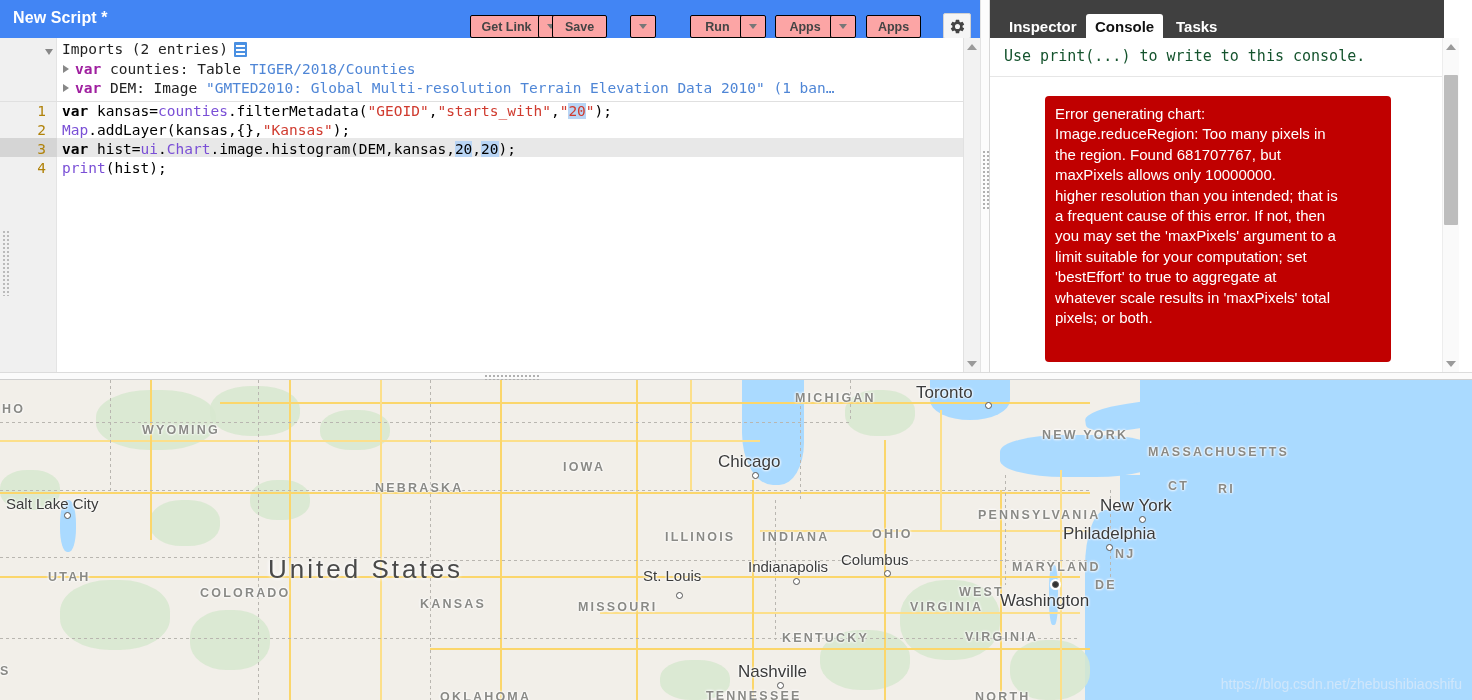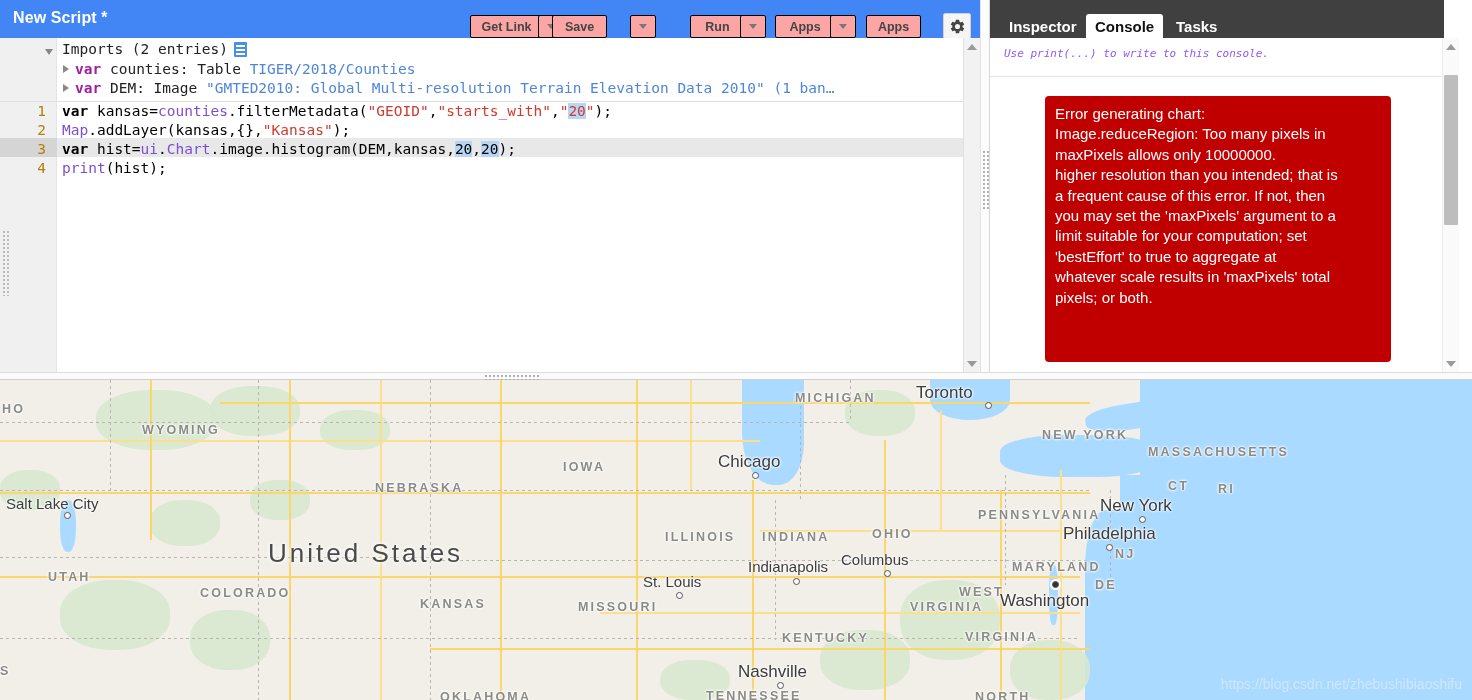--- a/index.html
+++ b/index.html
@@ -106,21 +106,21 @@
   .tabbar{position:absolute;left:0;top:0;width:454px;height:38px;background:#404040;}
   .tab{
     position:absolute;top:14px;height:24px;padding:0 9px;
     font-size:15px;font-weight:bold;border-radius:3px 3px 0 0;
     display:flex;align-items:center;cursor:pointer;white-space:nowrap;
   }
   .tab.inactive{color:#fff;}
   .tab.active{background:#fff;color:#111;}
   .console-body{position:absolute;left:0;top:38px;width:482px;height:334px;background:#fff;overflow:hidden;}
   .console-hint{
-    position:absolute;left:14px;top:9px;font-size:11px;color:#8b5cf6;white-space:nowrap;font-style:italic;
+    position:absolute;left:14px;top:9px;font-size:15px;color:#14532d;white-space:nowrap;
   }
   .hint-rule{position:absolute;left:0;top:38px;width:452px;height:1px;background:#e6e6e6;}
   .errbox{
     position:absolute;left:55px;top:58px;width:346px;
     background:#c00000;border-radius:4px;color:#fff;
     padding:8px 10px 0 10px;box-sizing:border-box;
     font-size:15px;line-height:20.4px;
     height:266px;overflow:hidden;
   }
   .errbox p{margin:0;}
@@ -149,21 +149,21 @@
   .road{position:absolute;background:#fbd66b;}
   .road-d{position:absolute;background:#fcdf8a;}
   .bdr{position:absolute;background:repeating-linear-gradient(90deg,#b9b6b0 0 3px,transparent 3px 6px);height:1px;}
   .bdrv{position:absolute;background:repeating-linear-gradient(180deg,#b9b6b0 0 3px,transparent 3px 6px);width:1px;}
 
   .mlabel{position:absolute;white-space:nowrap;color:#8a8a86;font-size:12.5px;letter-spacing:2.2px;font-weight:bold;text-shadow:0 0 3px #fff,0 0 3px #fff,0 0 2px #fff;}
   .clabel{position:absolute;white-space:nowrap;color:#3b3b3b;font-size:15px;text-shadow:0 0 3px #fff,0 0 3px #fff,0 0 2px #fff;}
   .clabel.big{font-size:17px;}
   .cdot{position:absolute;width:7px;height:7px;border:1.5px solid #555;border-radius:50%;background:#fff;box-sizing:border-box;}
   .cdot.cap{background:#333;box-shadow:0 0 0 2px #fff;}
-  .us-label{position:absolute;color:#4a4a4a;font-size:26px;letter-spacing:3px;white-space:nowrap;text-shadow:0 0 4px #fff,0 0 4px #fff;}
+  .us-label{position:absolute;color:#4a4a4a;font-size:26px;letter-spacing:3px;white-space:nowrap;text-shadow:0 0 4px #fff,0 0 4px #fff;margin-top:16px;}
   .wm{position:absolute;right:10px;bottom:8px;font-size:14px;color:#cfe6fb;white-space:nowrap;}
 </style>
 </head>
 <body>
 
 <div class="app">
 
   <div class="top-region">
 
     <div class="editor-pane">
@@ -257,20 +257,21 @@
         <div class="tab inactive" style="left:10px;">Inspector</div>
         <div class="tab active" style="left:96px;">Console</div>
         <div class="tab inactive" style="left:177px;">Tasks</div>
       </div>
       <div class="console-body">
         <div class="console-hint mono">Use print(...) to write to this console.</div>
         <div class="hint-rule"></div>
         <div class="errbox" id="errbox" style="background: rgb(192, 0, 0);">
             <p>Error generating chart:</p>
             <p>Image.reduceRegion: Too many pixels in</p>
+            <p>the region. Found 681707767, but</p>
             <p>maxPixels allows only 10000000.</p>
             <p>higher resolution than you intended; that is</p>
             <p>a frequent cause of this error. If not, then</p>
             <p>you may set the 'maxPixels' argument to a</p>
             <p>limit suitable for your computation; set</p>
             <p>'bestEffort' to true to aggregate at</p>
             <p>whatever scale results in 'maxPixels' total</p>
             <p>pixels; or both.</p>
           </div>
       </div>
@@ -384,21 +385,21 @@
         <div class="mlabel" style="left: 48px; top: 190px;">UTAH</div>
         <div class="mlabel" style="left: 578px; top: 220px;">MISSOURI</div>
         <div class="mlabel" style="left: 420px; top: 217px;">KANSAS</div>
         <div class="mlabel" style="left: 0px; top: 284px;">S</div>
         <div class="clabel" style="left: 6px; top: 115px;">Salt Lake City</div>
         <div class="cdot" style="left: 64px; top: 132px;"></div>
         <div class="clabel big" style="left: 718px; top: 72px;">Chicago</div>
         <div class="cdot" style="left: 752px; top: 92px;"></div>
         <div class="clabel big" style="left: 916px; top: 3px;">Toronto</div>
         <div class="cdot" style="left: 985px; top: 22px;"></div>
-        <div class="clabel" style="left: 643px; top: 193px;">St. Louis</div>
+        <div class="clabel" style="left: 643px; top: 187px;">St. Louis</div>
         <div class="cdot" style="left: 676px; top: 212px;"></div>
         <div class="clabel" style="left: 748px; top: 178px;">Indianapolis</div>
         <div class="cdot" style="left: 793px; top: 198px;"></div>
         <div class="clabel" style="left: 841px; top: 171px;">Columbus</div>
         <div class="cdot" style="left: 884px; top: 190px;"></div>
         <div class="clabel big" style="left: 1100px; top: 116px;">New York</div>
         <div class="cdot" style="left: 1139px; top: 136px;"></div>
         <div class="clabel big" style="left: 1063px; top: 144px;">Philadelphia</div>
         <div class="cdot" style="left: 1106px; top: 164px;"></div>
         <div class="clabel big" style="left: 1000px; top: 211px;">Washington</div>

